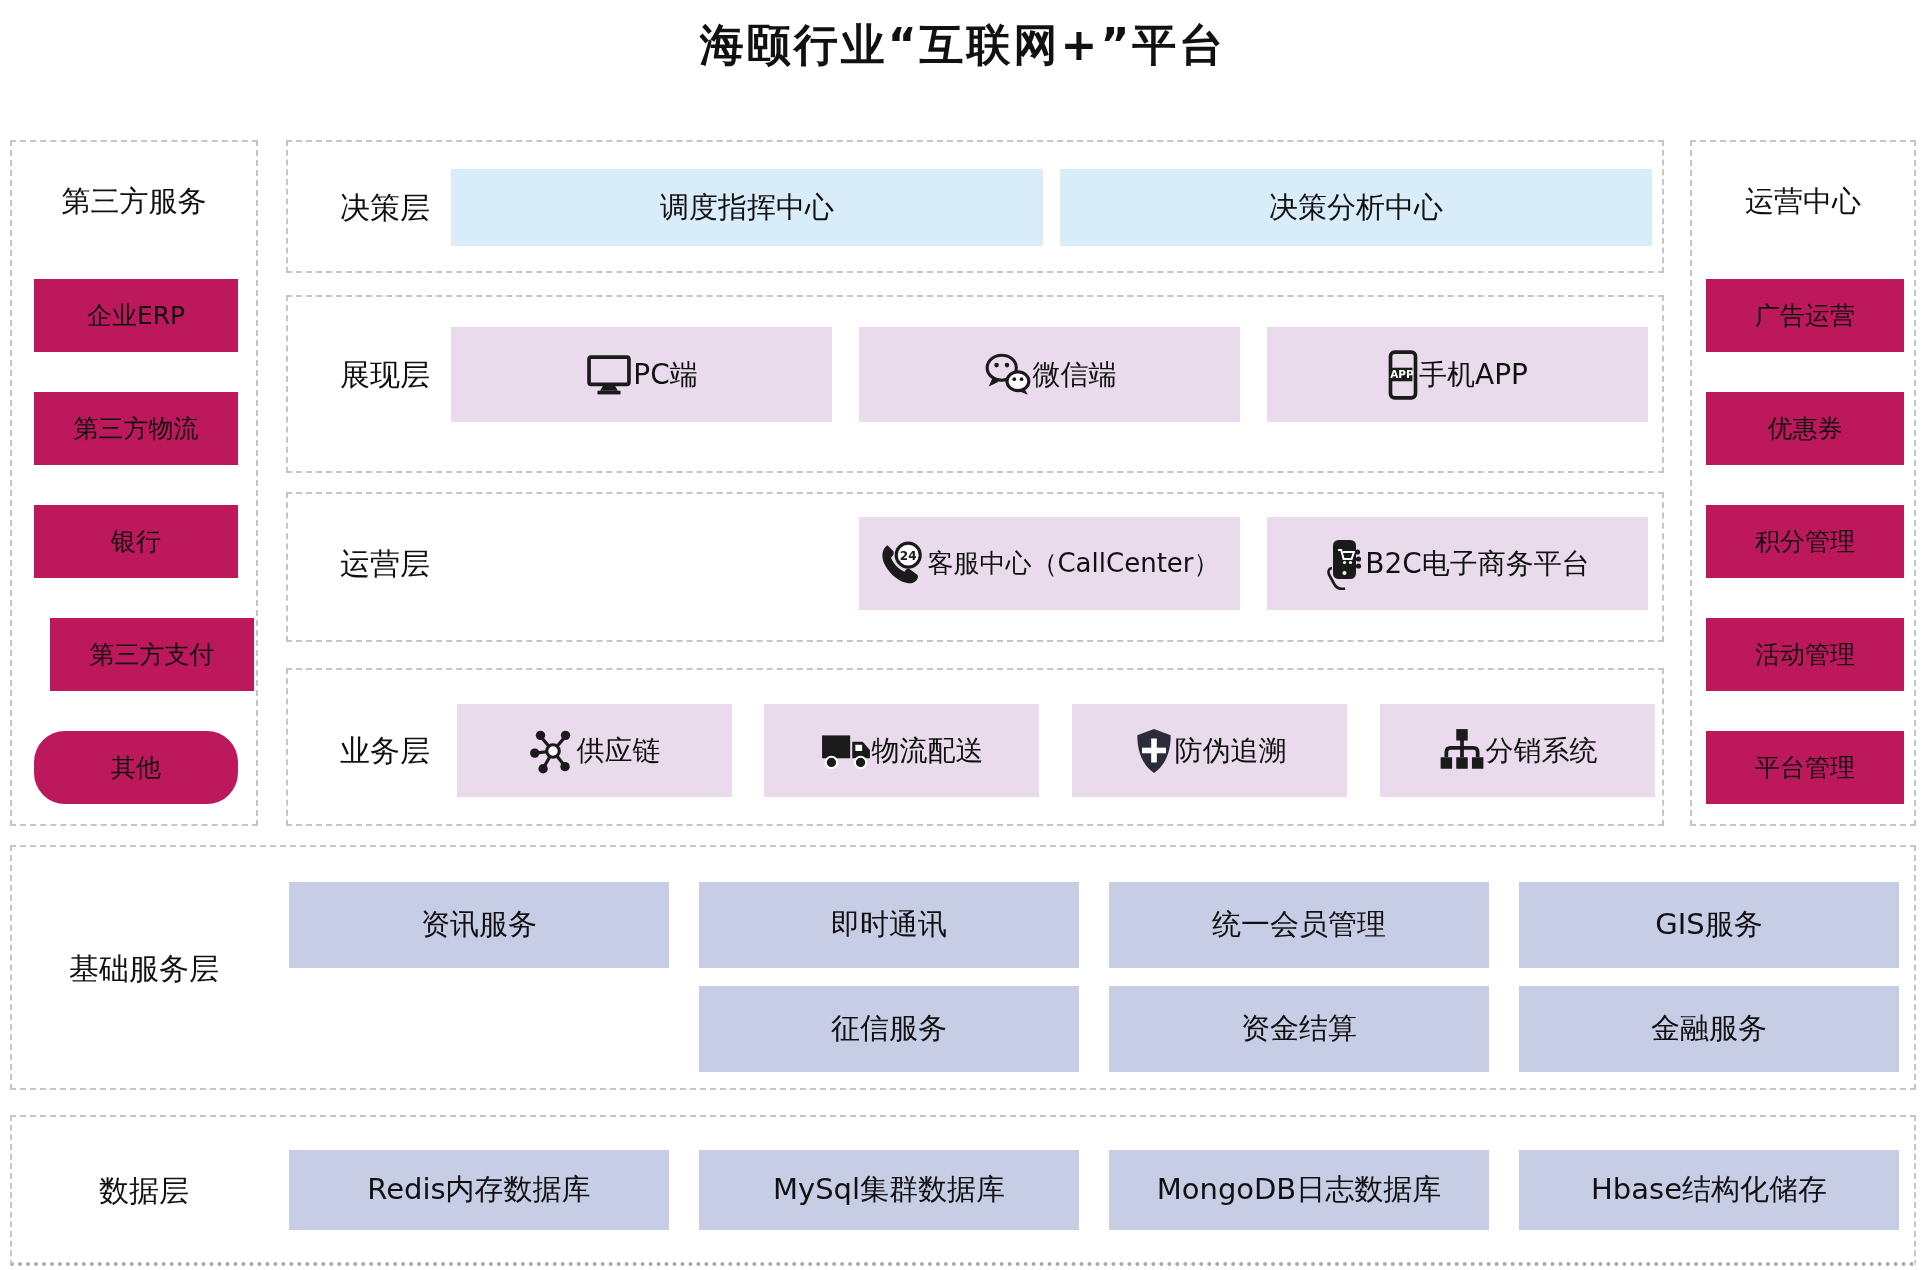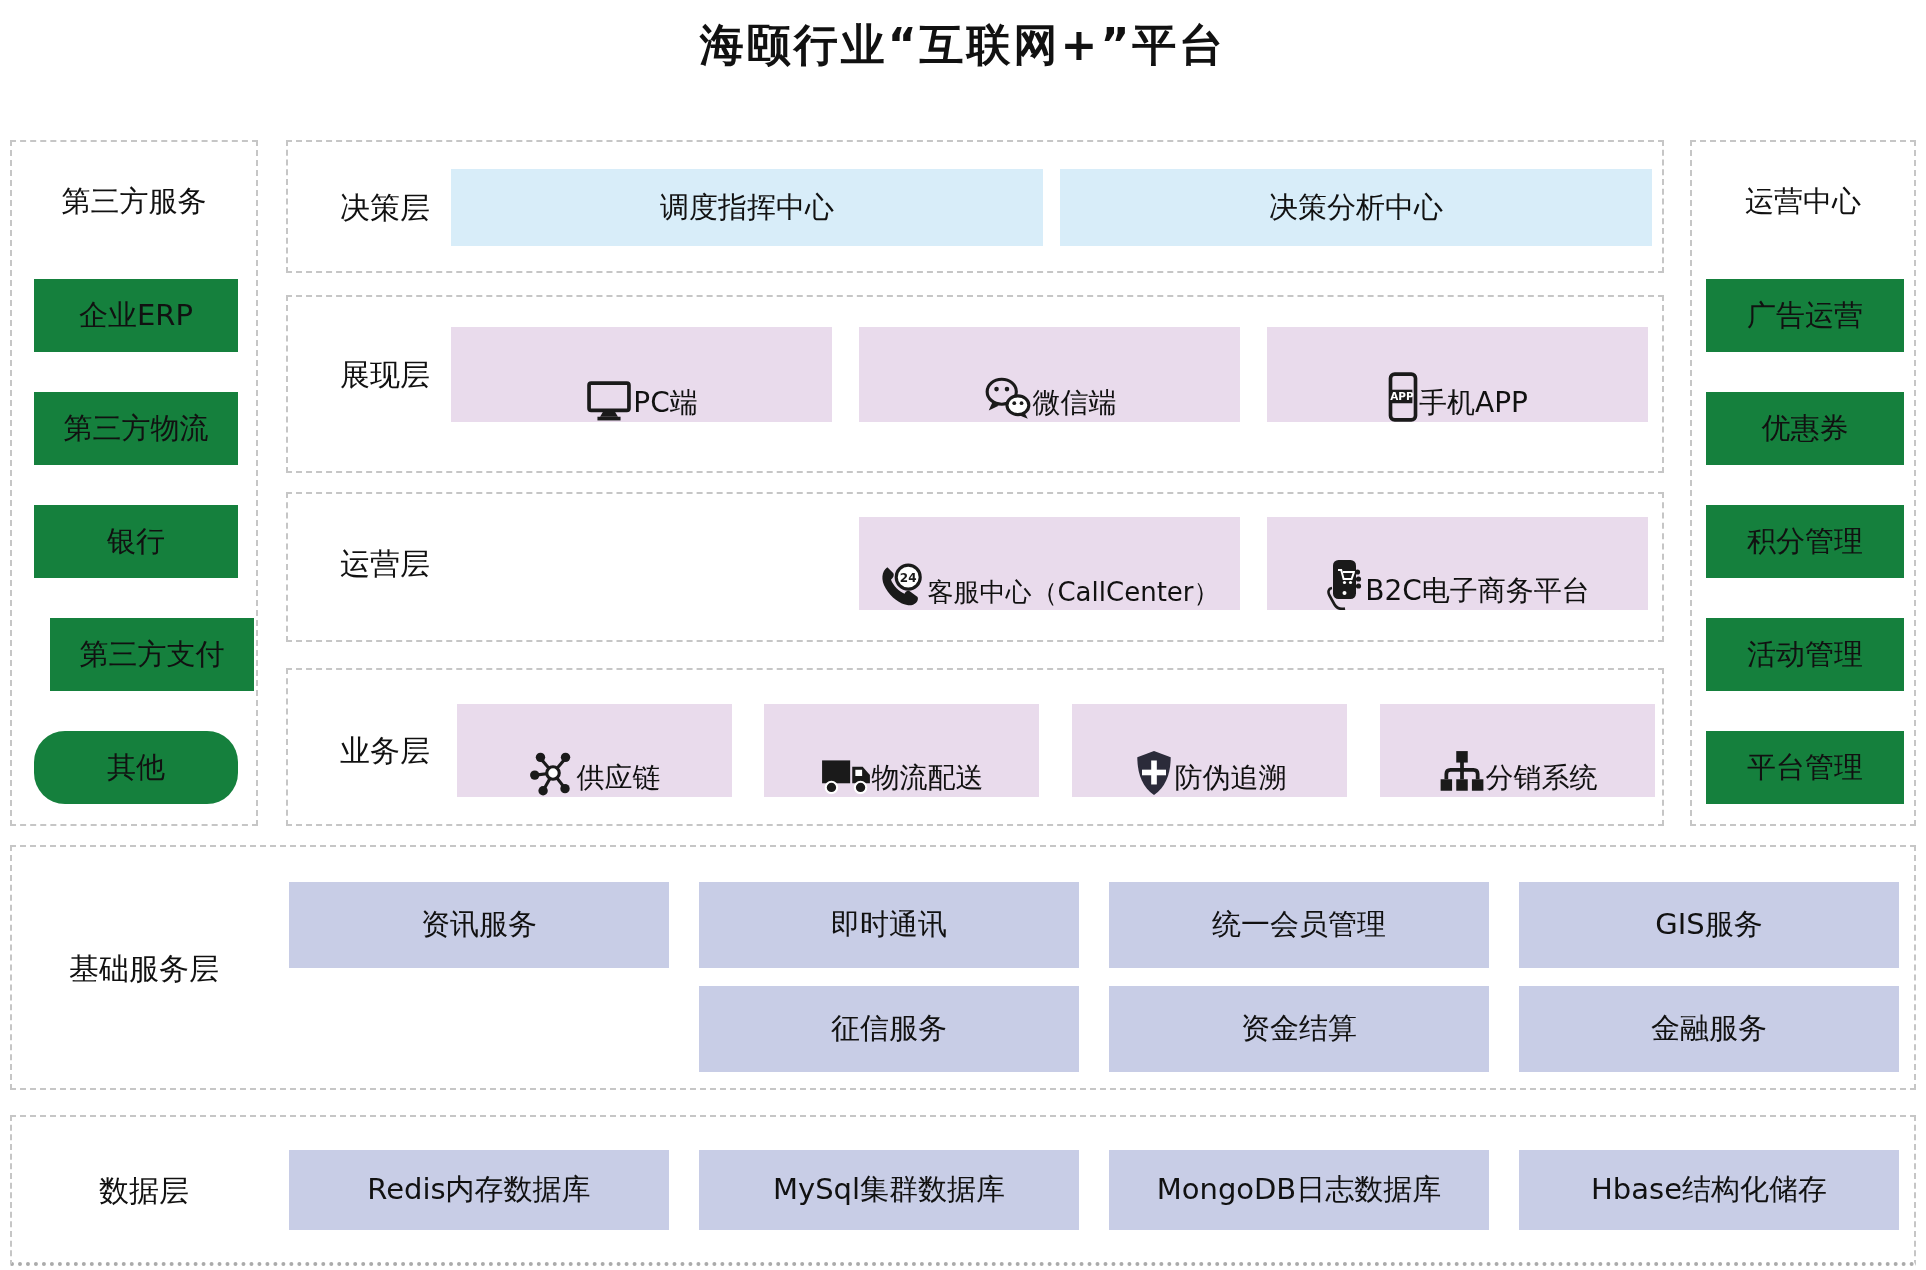--- a/index.html
+++ b/index.html
@@ -15,32 +15,32 @@
   .dashed{
     position:absolute;box-sizing:border-box;
     border:2px dashed #c6c6c6;background:#fff;
   }
   .side-header{
     position:absolute;left:0;width:100%;top:40px;text-align:center;
     font-size:29px;color:#111;
   }
   .side-box{
     position:absolute;display:flex;align-items:center;justify-content:center;
-    background:#15803d;font-size:29px;color:#111;text-align:center;
+    background:#be185d;font-size:25px;color:#111;text-align:center;
   }
   .layer-label{
     position:absolute;width:150px;text-align:center;font-size:30px;color:#111;
     transform:translateY(-50%);
   }
   .blue-box{
     position:absolute;background:#d8edf9;display:flex;align-items:center;
     justify-content:center;font-size:29px;color:#111;
   }
   .pink-box{
-    position:absolute;background:#e9dbec;display:flex;align-items:flex-end;
+    position:absolute;background:#e9dbec;display:flex;align-items:center;
     justify-content:center;font-size:28px;color:#111;
   }
   .peri-box{
     position:absolute;background:#c8cde6;display:flex;align-items:center;
     justify-content:center;font-size:29px;color:#111;
   }
   .bottom-label{
     position:absolute;text-align:center;font-size:30px;color:#111;
     transform:translate(-50%,-50%);
   }

